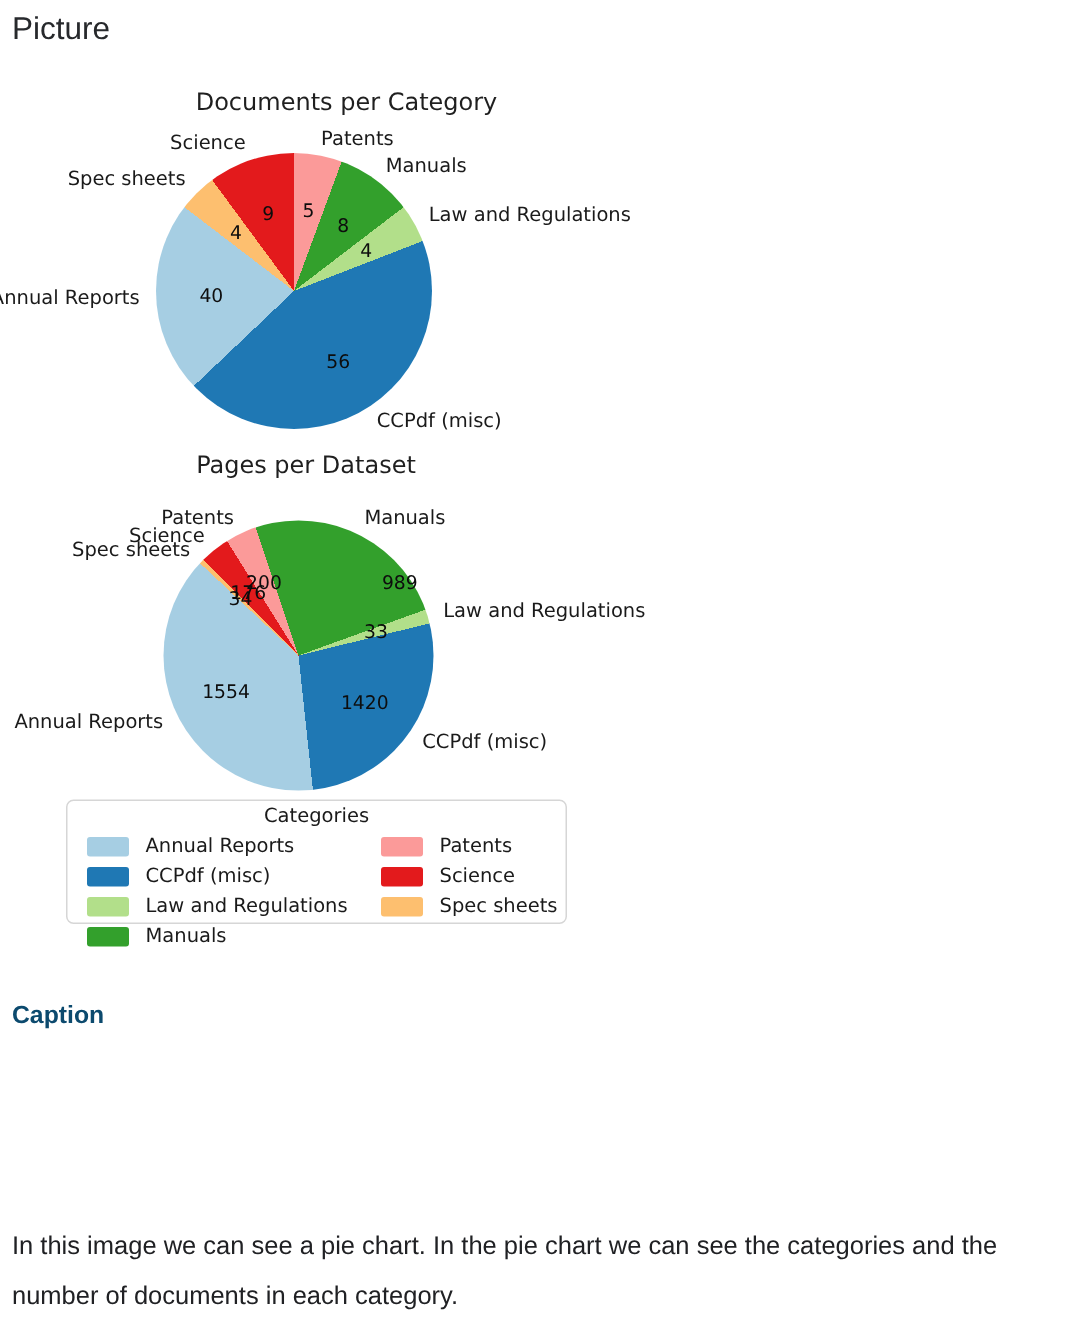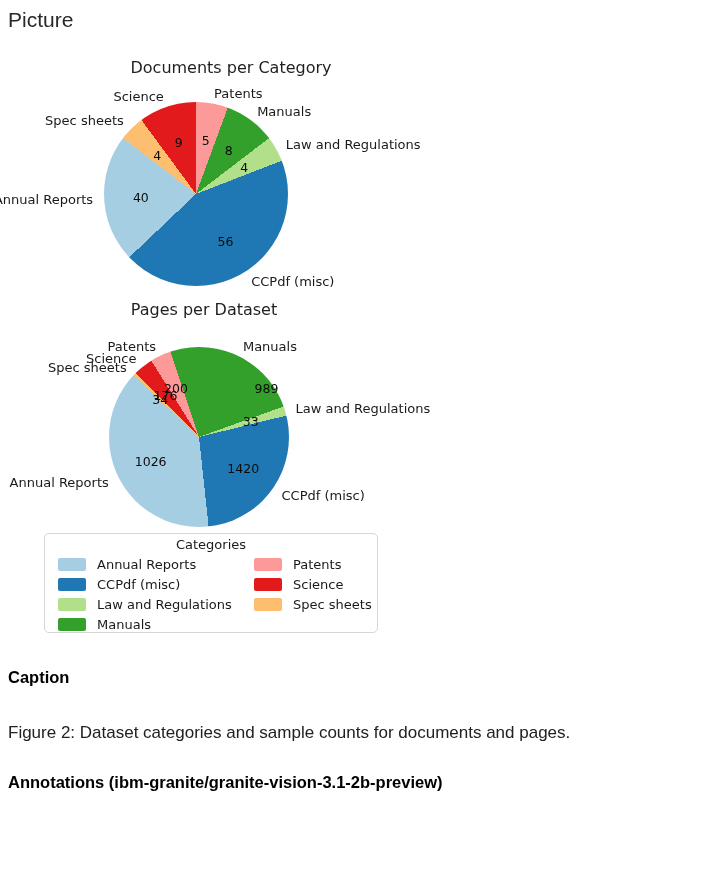--- a/index.html
+++ b/index.html
@@ -15,31 +15,31 @@
   
   .fig-title{position:absolute;left:0;width:408px;text-align:center;
              font-family:"DejaVu Sans",sans-serif;font-size:16px;color:#1f1f1f;}
   .pie-wrap{position:absolute;}
   .pie{width:100%;height:100%;border-radius:50%;}
   .pie-value{position:absolute;font-family:"DejaVu Sans",sans-serif;font-size:12.5px;color:#0d0d0d;
              transform:translate(-50%,-50%);white-space:nowrap;}
   .pie-label{position:absolute;font-family:"DejaVu Sans",sans-serif;font-size:13px;color:#1a1a1a;white-space:nowrap;}
 
   
-  .legend{position:absolute;left:44px;top:533px;width:334px;height:100px;background:#fff;
+  .legend{position:absolute;left:44px;top:533px;width:334px;height:83px;background:#fff;
           border:1px solid #d6d6d6;border-radius:5px;box-sizing:border-box;}
   .legend-title{text-align:center;font-family:"DejaVu Sans",sans-serif;font-size:13px;color:#1a1a1a;margin-top:3px;}
   .legend-grid{display:grid;grid-auto-flow:column;grid-template-rows:repeat(4,20px);
                grid-template-columns:196px auto;margin:2px 0 0 13px;}
   .legend-item{display:flex;align-items:center;gap:11px;
                font-family:"DejaVu Sans",sans-serif;font-size:13px;color:#1a1a1a;}
   .legend-swatch{width:28px;height:13px;border-radius:2px;flex:0 0 auto;}
 
   
-  .sec-heading{position:absolute;left:8px;font-size:16.5px;font-weight:700;color:#000000;}
+  .sec-heading{position:absolute;left:8px;font-size:16.5px;font-weight:700;color:#0c4a6e;}
   .body-text{position:absolute;left:8px;font-size:17px;color:#202124;line-height:33px;}
 </style>
 </head>
 <body>
 
 <div class="page">
 
   <div class="header">
     <span class="picture-label">Picture</span>
   </div>
@@ -68,21 +68,21 @@
     <div class="pie-wrap" id="pie-wrap-1" style="left:109px;top:347px;width:180px;height:180px;">
       <div class="pie" id="pie-1" style="background: conic-gradient(from -32deg, rgb(251, 154, 153) 0deg, rgb(251, 154, 153) 13.529deg, rgb(51, 160, 44) 13.529deg, rgb(51, 160, 44) 102.14deg, rgb(178, 223, 138) 102.14deg, rgb(178, 223, 138) 108.233deg, rgb(31, 120, 180) 108.233deg, rgb(31, 120, 180) 205.893deg, rgb(166, 206, 227) 205.893deg, rgb(166, 206, 227) 345.127deg, rgb(253, 191, 111) 345.127deg, rgb(253, 191, 111) 347.277deg, rgb(227, 26, 28) 347.277deg, rgb(227, 26, 28) 360deg);"></div>
     <div class="pie-value" style="left: 66.9777px; top: 41.1536px;">200</div>
         <div class="pie-label" style="left: 47.025px; top: -1.18px; transform: translate(-100%, -50%);">Patents</div>
         <div class="pie-value" style="left: 113.532px; top: 41.397px; margin-left: 44px;">989</div>
         <div class="pie-label" style="left: 133.926px; top: -0.725512px; transform: translate(0px, -50%);">Manuals</div>
         <div class="pie-value" style="left: 141.692px; top: 74.3802px;">33</div>
         <div class="pie-label" style="left: 186.491px; top: 60.8431px; transform: translate(0px, -50%);">Law and Regulations</div>
         <div class="pie-value" style="left: 134.2px; top: 121.022px;">1420</div>
         <div class="pie-label" style="left: 172.507px; top: 147.908px; transform: translate(0px, -50%);">CCPdf (misc)</div>
-        <div class="pie-value" style="left: 41.6693px; top: 114.086px;">1026</div>
+        <div class="pie-value" style="left: 41.6693px; top: 114.086px;">1554</div>
         <div class="pie-label" style="left: -0.217392px; top: 134.961px; transform: translate(-100%, -50%);">Annual Reports</div>
         <div class="pie-value" style="left: 51.2882px; top: 52.3517px;">34</div>
         <div class="pie-label" style="left: 17.738px; top: 19.7231px; transform: translate(-100%, -50%);">Spec sheets</div>
         <div class="pie-value" style="left: 56.4866px; top: 47.658px;">176</div>
         <div class="pie-label" style="left: 27.4416px; top: 10.9615px; transform: translate(-100%, -50%);">Science</div>
       </div>
 
     <div class="legend">
       <div class="legend-title">Categories</div>
       <div class="legend-grid" id="legend-grid">
@@ -112,17 +112,16 @@
           </div>
           <div class="legend-item">
             <span class="legend-swatch" style="background: rgb(253, 191, 111);"></span>
             <span>Spec sheets</span>
           </div>
         </div>
     </div>
   </div>
 
   <div class="sec-heading" style="top:668px;">Caption</div>
-  <div class="body-text" style="top:716px;width:700px;">Figure 2: Dataset categories and sample counts for documents and pages.</div>
 
-  <div class="sec-heading" style="top:773px;">Annotations (ibm-granite/granite-vision-3.1-2b-preview)</div>
+  <div class="body-text" style="top:814px;width:672px;">In this image we can see a pie chart. In the pie chart we can see the categories and the number of documents in each category.</div>
 
 </div>
 
 </body></html>

